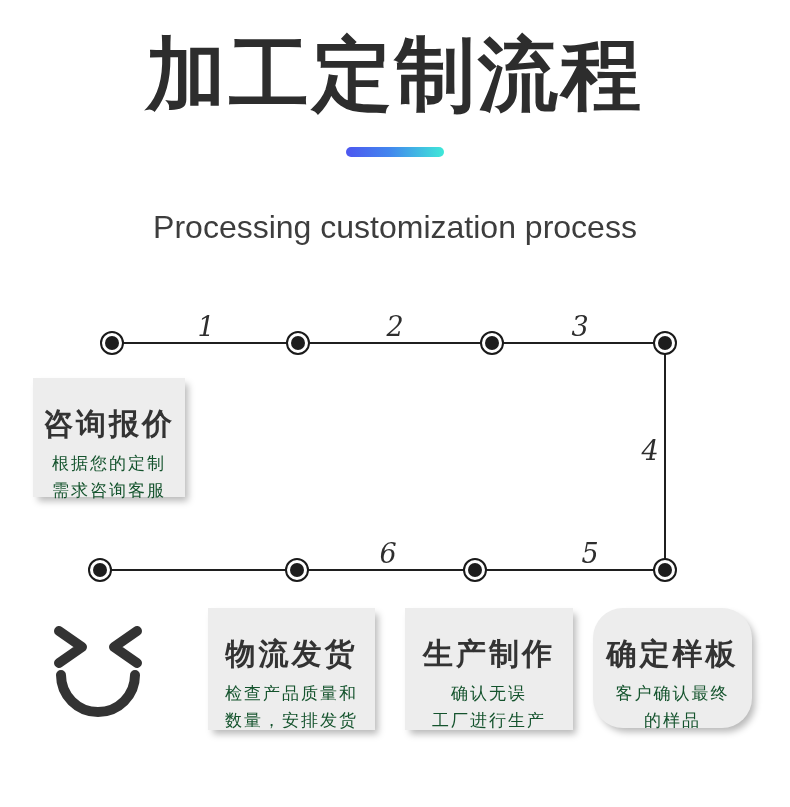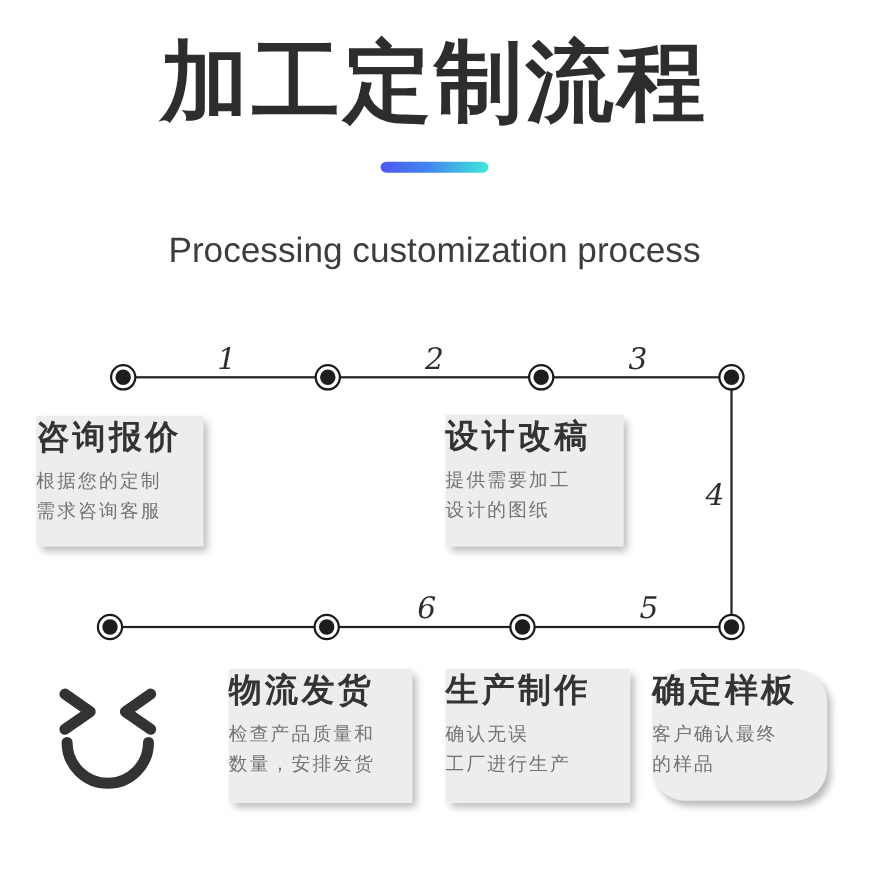--- a/index.html
+++ b/index.html
@@ -67,36 +67,37 @@
     font-size: 27px;
     line-height: 1;
     color: #2e2e2e;
   }
 
   
   .card {
     position: absolute;
     background: #ededed;
     box-shadow: 4px 5px 7px -1px rgba(0,0,0,0.28);
+    text-align: center;
     box-sizing: border-box;
-    padding-top: 1px;
+    padding-top: 27px;
   }
   .card-title {
     font-size: 30px;
     font-weight: 700;
     letter-spacing: 3px;
     color: #333333;
     line-height: 38px;
   }
   .card-desc {
     margin-top: 7px;
     font-size: 17px;
     letter-spacing: 2px;
     line-height: 27px;
-    color: #737373;
+    color: #14532d;
   }
   .card-desc span { display: block; }
 
   
   .smiley { position: absolute; left: 50px; top: 620px; }
 </style>
 </head>
 <body>
 
 <div class="page">
@@ -128,27 +129,20 @@
 
   <div class="card" style="left:33px; top:378px; width:152px; height:119px;">
     <div class="card-title">咨询报价</div>
     <div class="card-desc">
       <span>根据您的定制</span>
       <span>需求咨询客服</span>
     </div>
   </div>
 
 
-  <div class="card" style="left:405px; top:377px; width:162px; height:120px;">
-    <div class="card-title">设计改稿</div>
-    <div class="card-desc">
-      <span>提供需要加工</span>
-      <span>设计的图纸</span>
-    </div>
-  </div>
 
   <div class="card" style="left:208px; top:608px; width:167px; height:122px;">
     <div class="card-title">物流发货</div>
     <div class="card-desc">
       <span>检查产品质量和</span>
       <span>数量，安排发货</span>
     </div>
   </div>
 
   <div class="card" style="left:405px; top:608px; width:168px; height:122px;">

